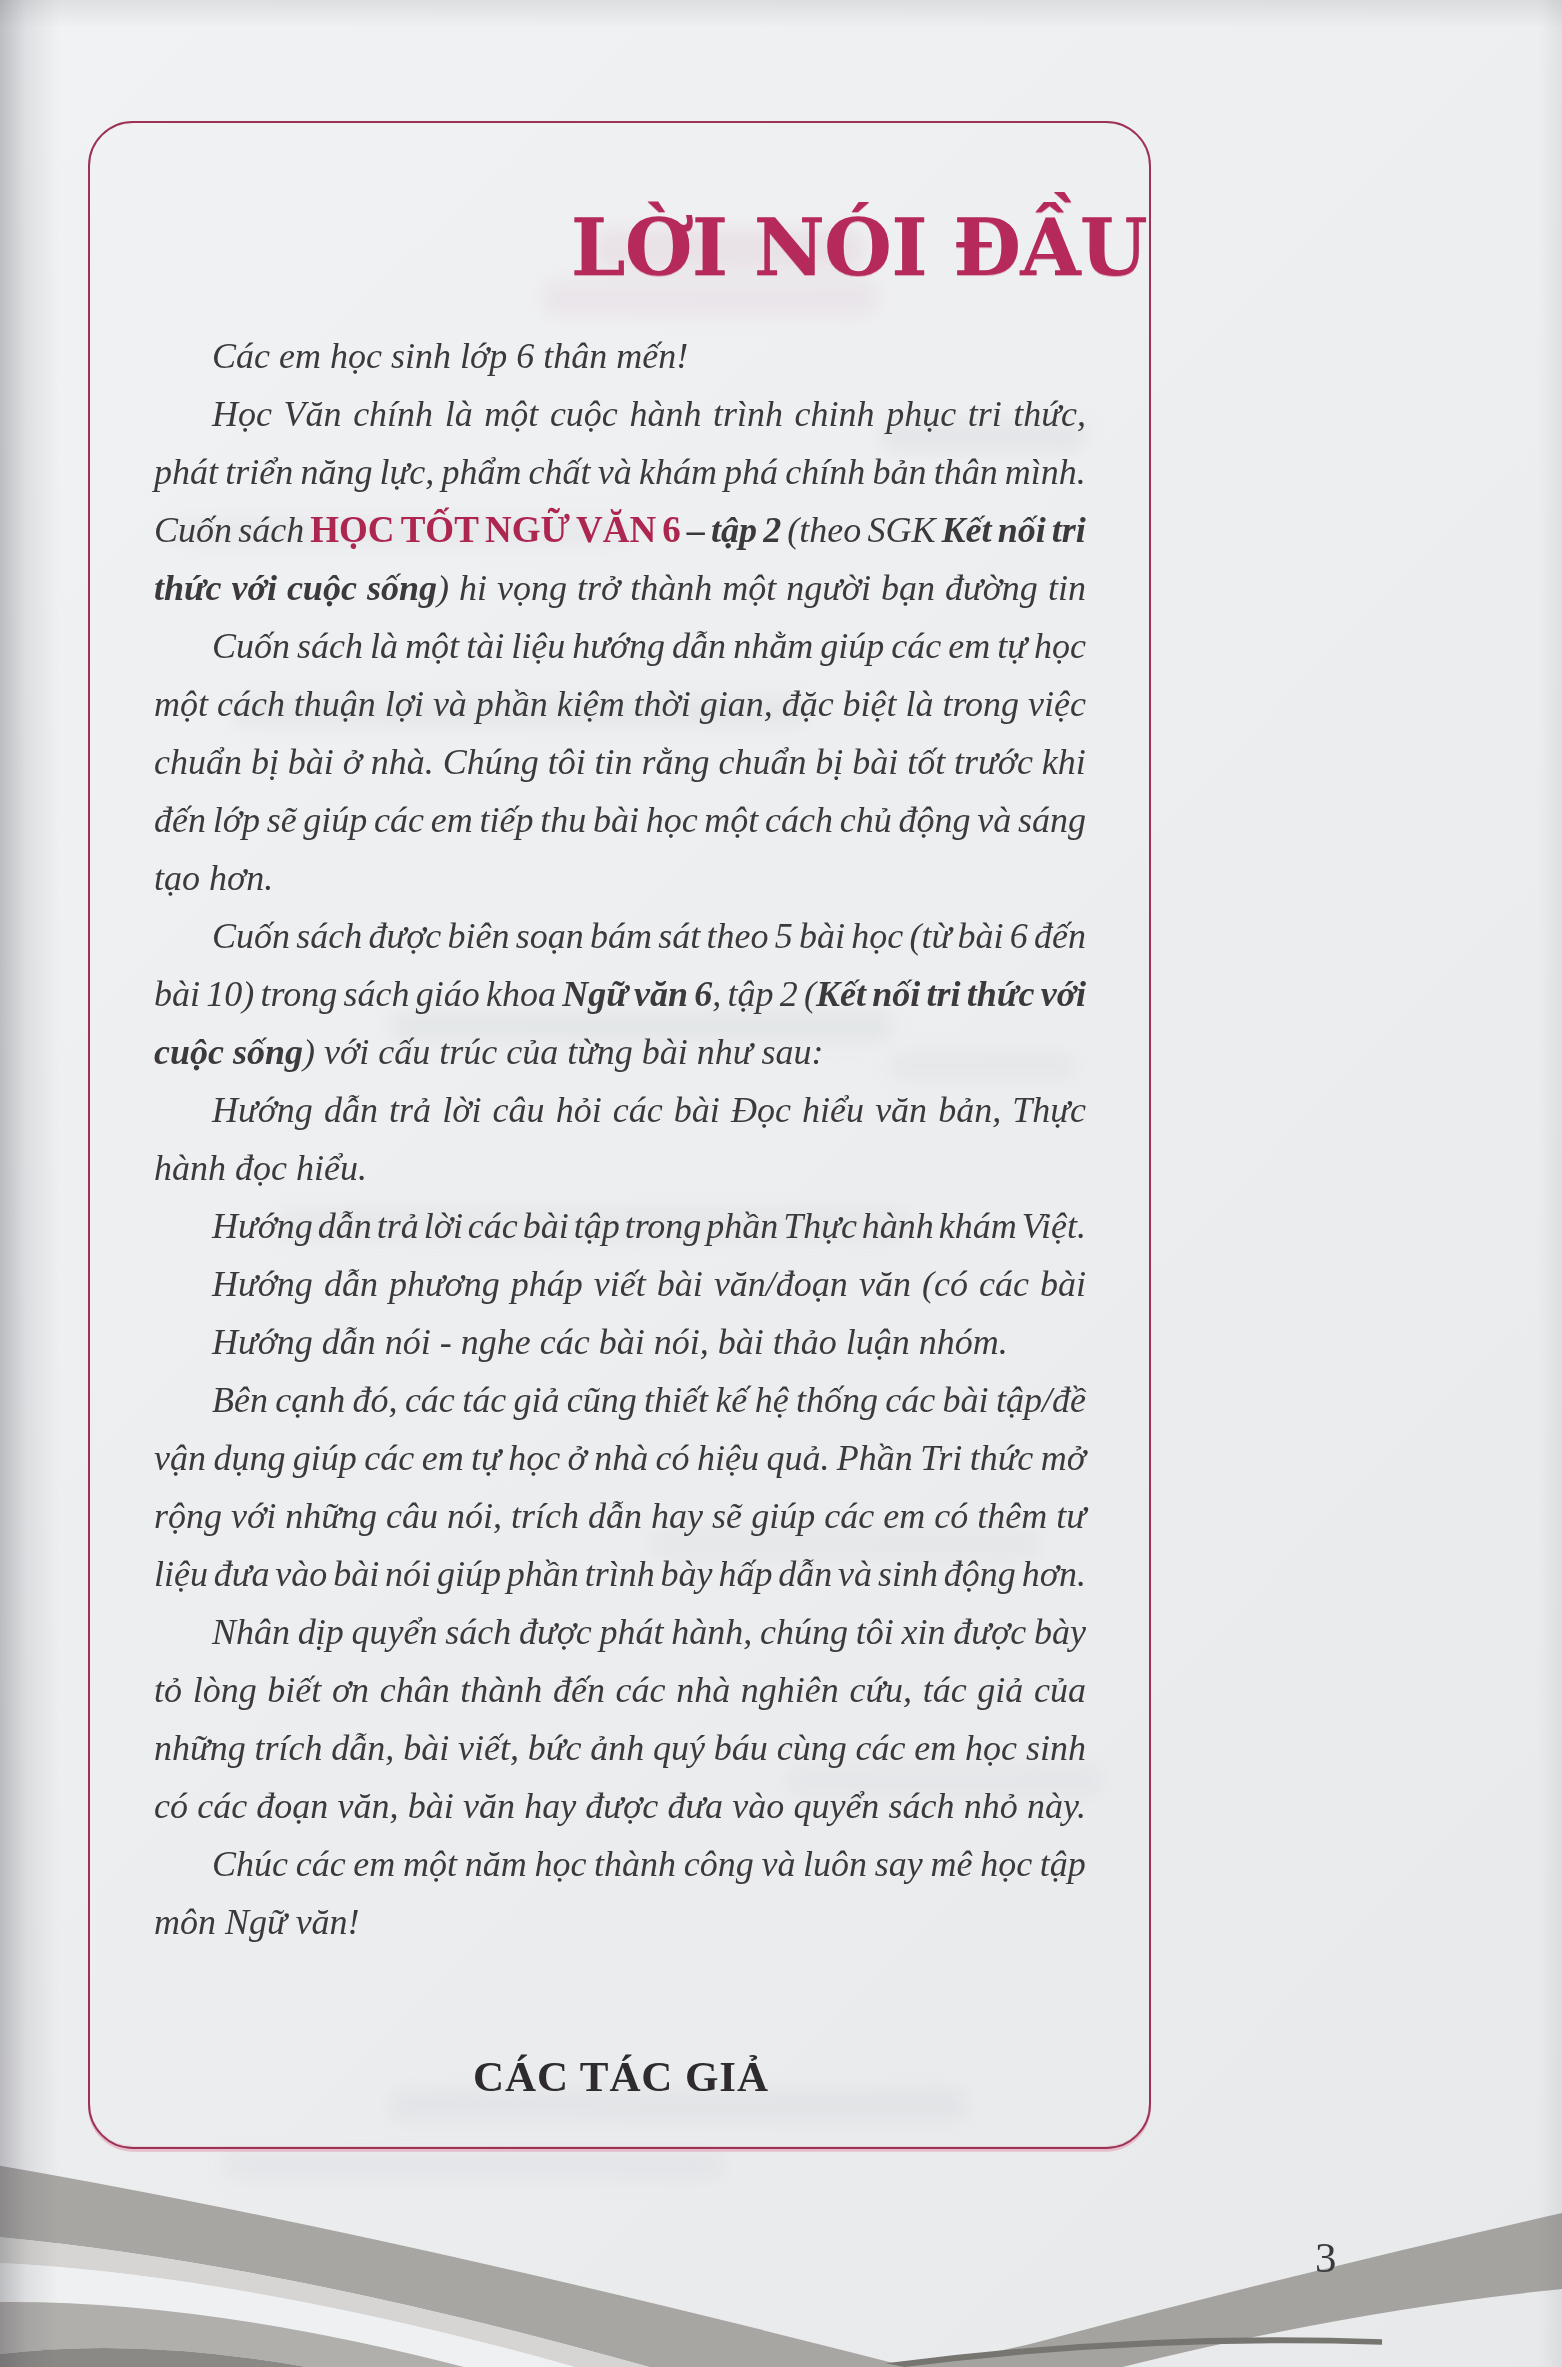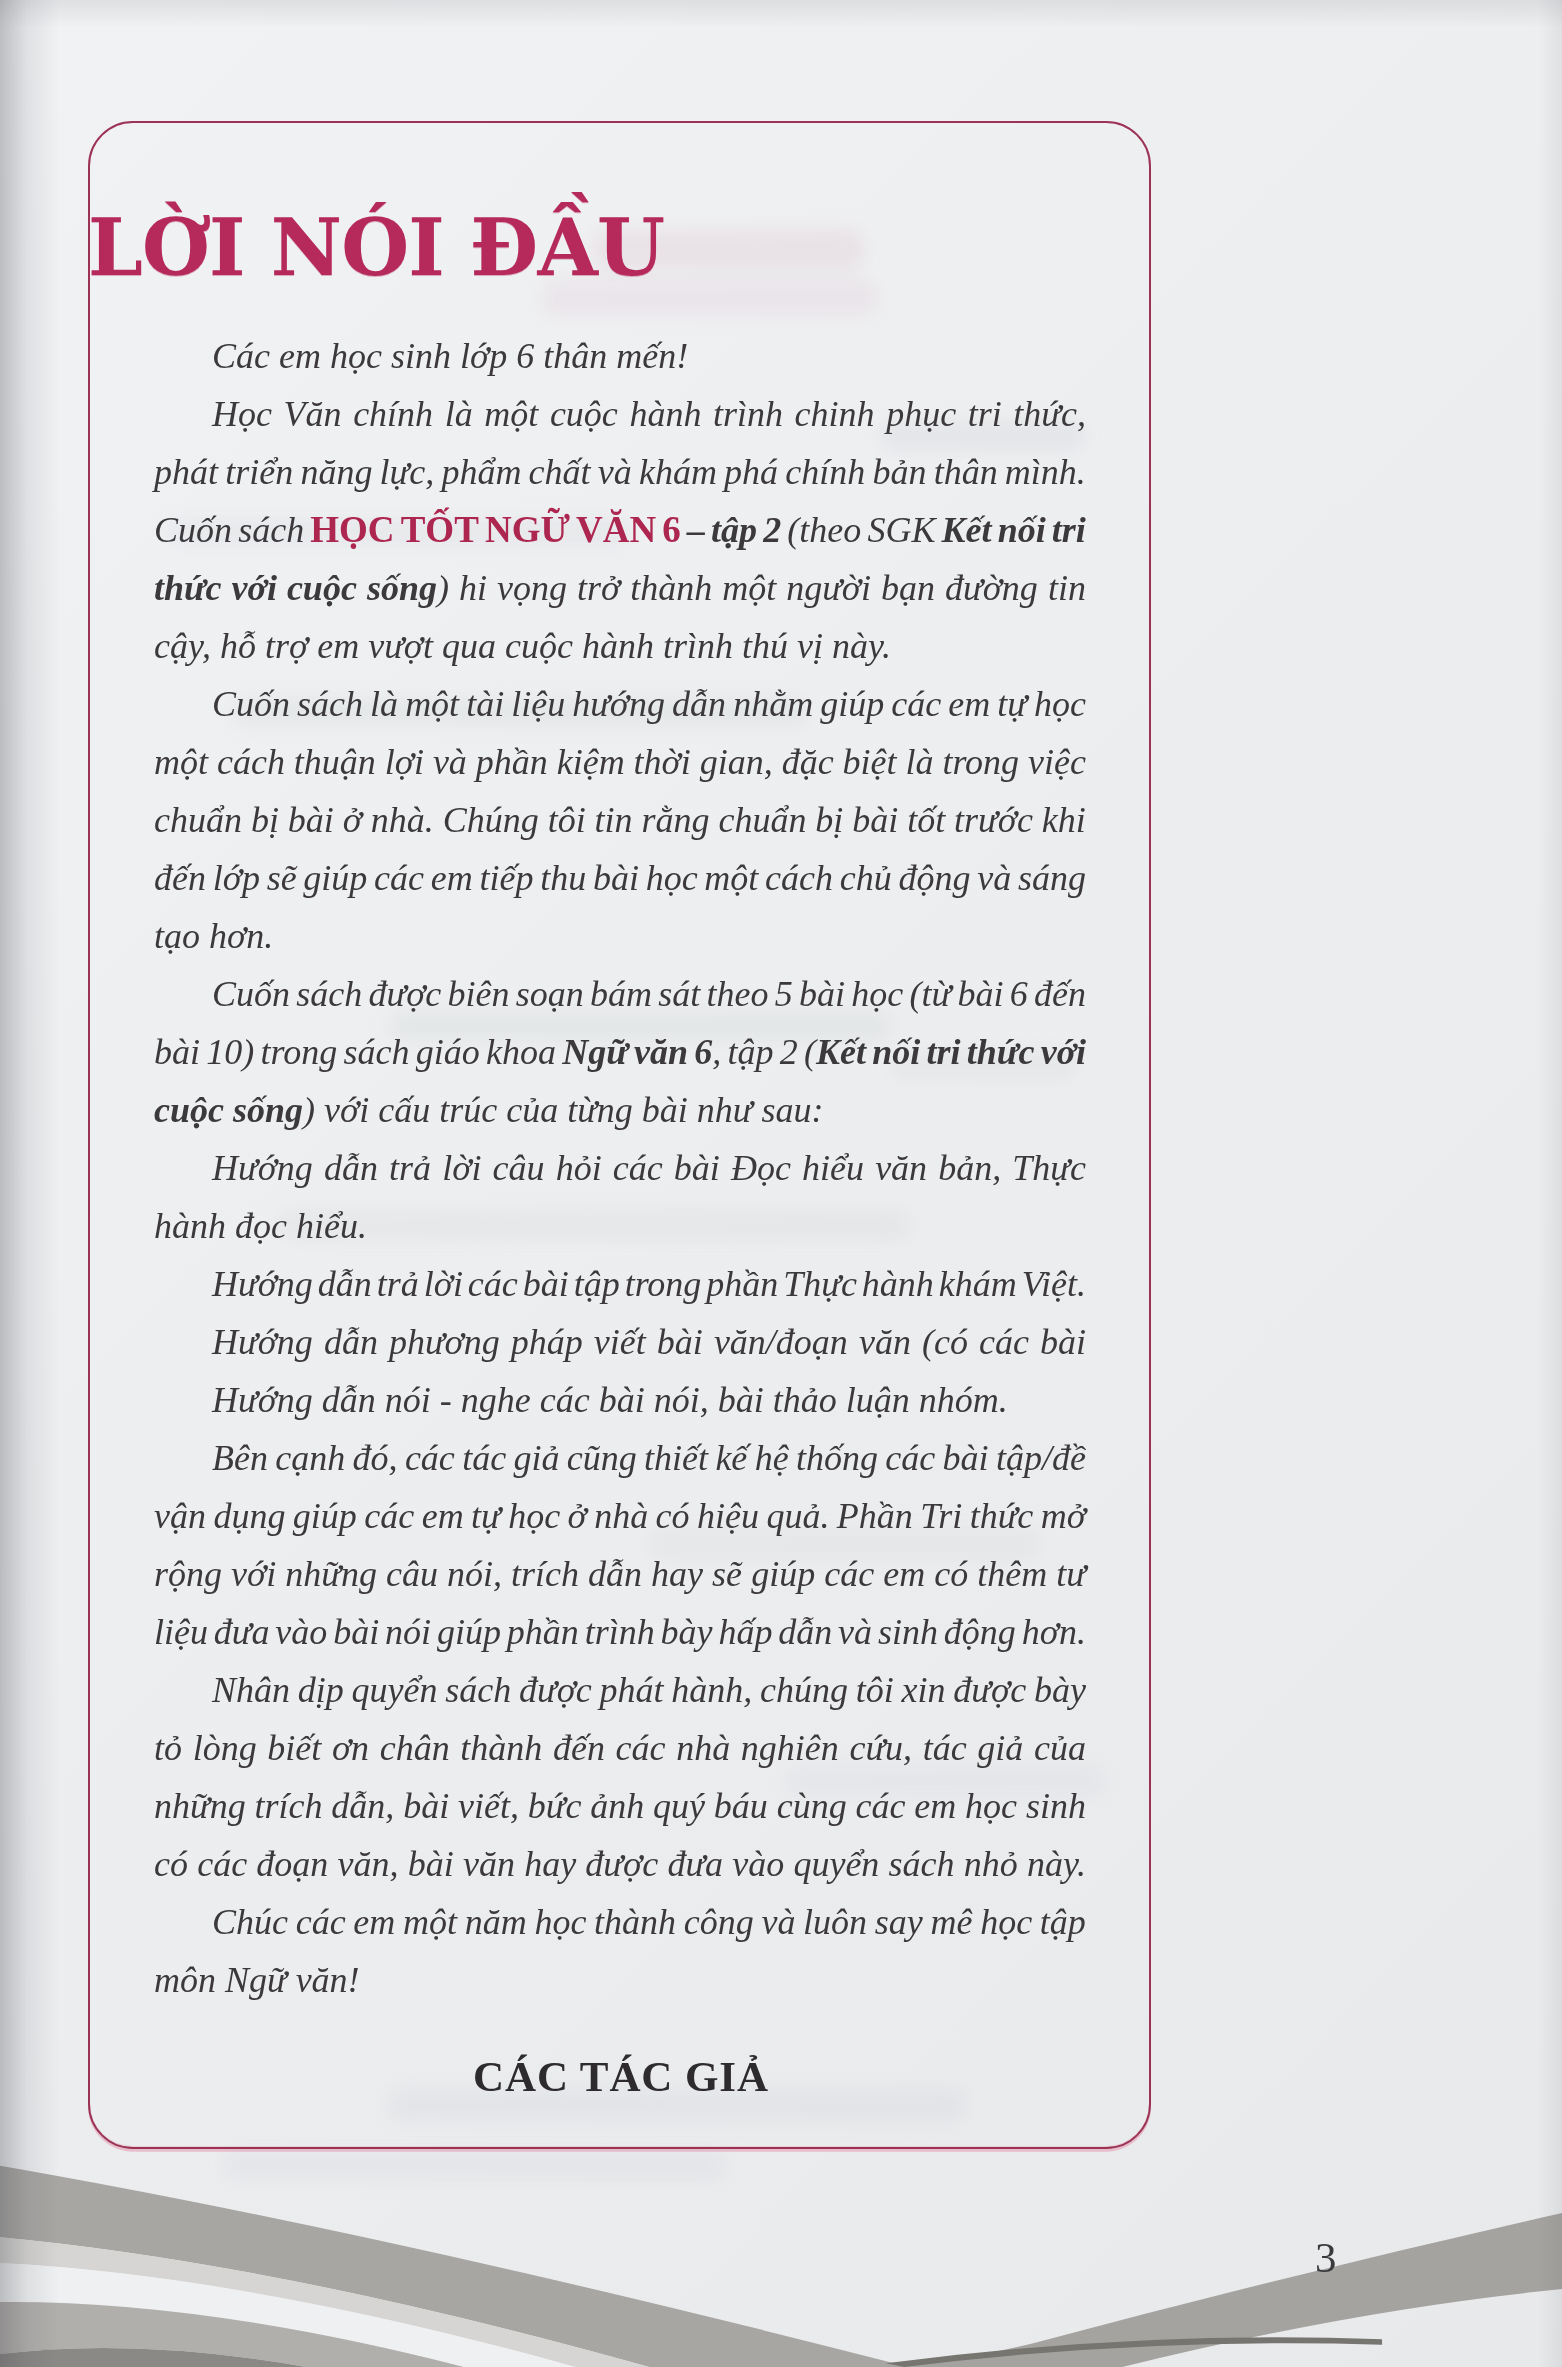--- a/index.html
+++ b/index.html
@@ -13,21 +13,21 @@
   .top-shade{position:absolute;left:0;top:0;width:100%;height:28px;
        background:linear-gradient(180deg,rgba(60,60,66,.10),rgba(60,60,66,0));}
   .right-shade{position:absolute;right:0;top:0;width:24px;height:100%;
        background:linear-gradient(270deg,rgba(60,60,66,.08),rgba(60,60,66,0));}
   
   .frame{position:absolute;left:88px;top:121px;width:1059px;height:2024px;
        border:2.8px solid #9c3254;border-radius:45px;
        box-shadow:0 2.8px 0 rgba(228,152,174,.55), inset 0 -0.9px 0 rgba(228,152,174,.35);}
   
   .title{position:absolute;left:88px;top:197px;width:1059px;margin:0;
-       text-align:left;font-family:"DejaVu Serif",serif;font-weight:bold;
+       text-align:right;font-family:"DejaVu Serif",serif;font-weight:bold;
        font-size:78px;line-height:102px;letter-spacing:-0.9px;color:#b52a5b;
        text-shadow:0 0.9px 0 rgba(181,42,91,.35);}
   
   .body{position:absolute;left:154px;top:327px;width:932px;}
   .line{height:58px;line-height:58px;font-style:italic;font-size:36px;color:#3b393c;white-space:nowrap;}
   .line.just{display:flex;justify-content:space-between;align-items:baseline;white-space:normal;text-align:right;}
   .line.ind{padding-left:58px;}
   .w{white-space:nowrap;}
   .s-i{}
   .s-bi{font-weight:bold;}
@@ -122,21 +122,20 @@
         <span class="w"><span class="s-i">hi</span></span>
         <span class="w"><span class="s-i">vọng</span></span>
         <span class="w"><span class="s-i">trở</span></span>
         <span class="w"><span class="s-i">thành</span></span>
         <span class="w"><span class="s-i">một</span></span>
         <span class="w"><span class="s-i">người</span></span>
         <span class="w"><span class="s-i">bạn</span></span>
         <span class="w"><span class="s-i">đường</span></span>
         <span class="w"><span class="s-i">tin</span></span>
       </div>
-      <div class="line left"><span class="s-i">cậy, hỗ trợ em vượt qua cuộc hành trình thú vị này.</span></div>
       <div class="line just ind">
         <span class="w"><span class="s-i">Cuốn</span></span>
         <span class="w"><span class="s-i">sách</span></span>
         <span class="w"><span class="s-i">là</span></span>
         <span class="w"><span class="s-i">một</span></span>
         <span class="w"><span class="s-i">tài</span></span>
         <span class="w"><span class="s-i">liệu</span></span>
         <span class="w"><span class="s-i">hướng</span></span>
         <span class="w"><span class="s-i">dẫn</span></span>
         <span class="w"><span class="s-i">nhằm</span></span>

